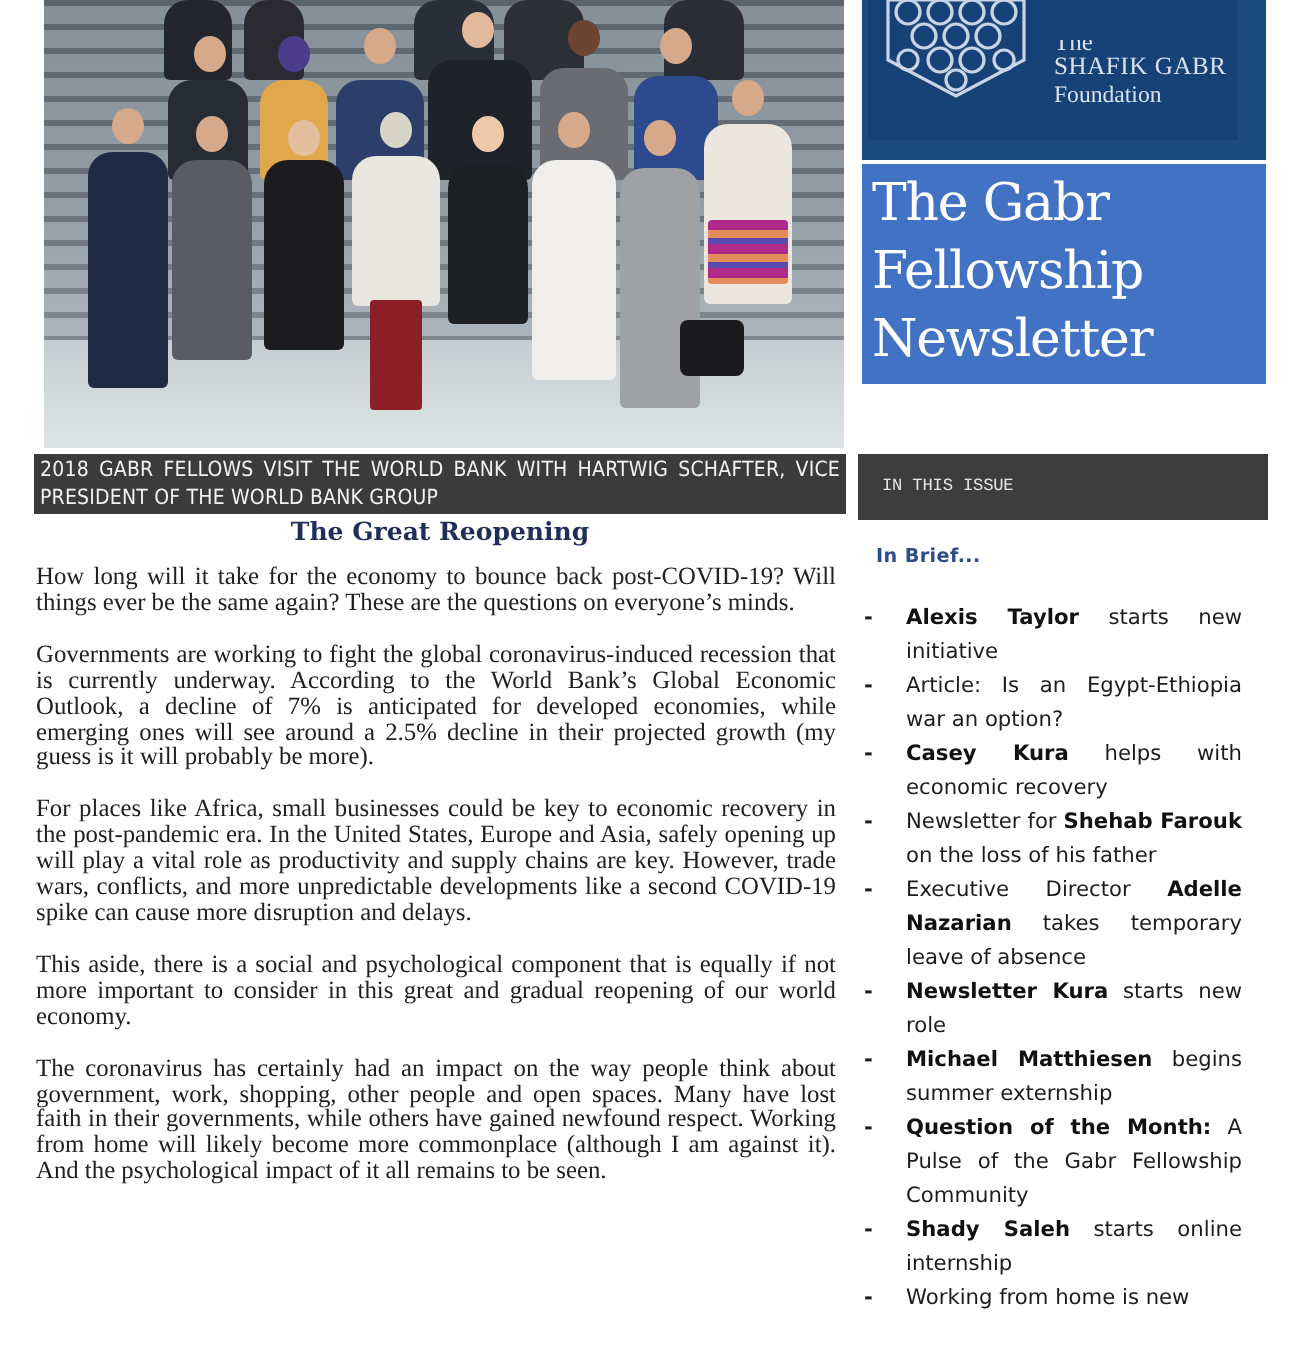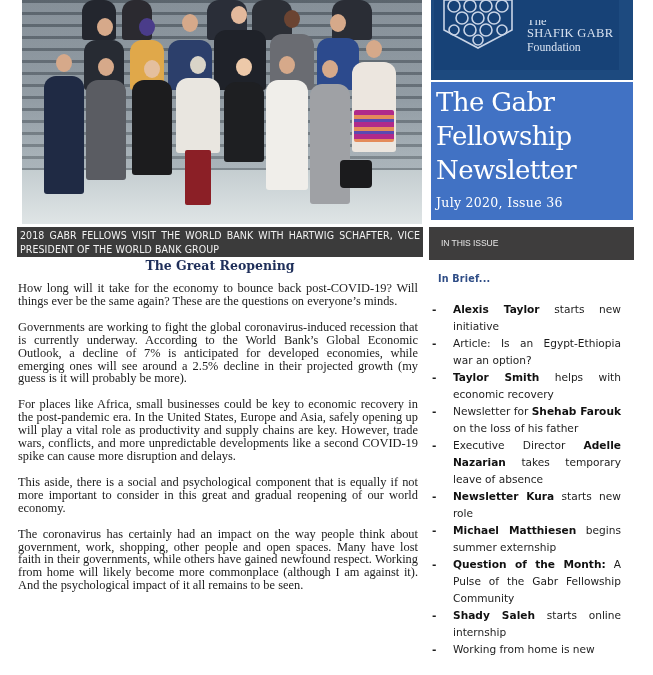--- a/index.html
+++ b/index.html
@@ -54,35 +54,35 @@
     }
     .logo-mark { position: absolute; left: 6px; top: 0; width: 76px; height: 50px; }
     .logo-text {
       position: absolute; left: 93px; top: 20px; color: #d8e2f0;
       font-family: "Liberation Serif", "DejaVu Serif", serif; font-size: 12.5px; line-height: 14px;
     }
     .logo-text .line1 { letter-spacing: 0.3px; }
     .logo-text .line2 { font-size: 11.8px; }
 
     .title-box {
-      position: absolute; left: 431px; top: 82px; width: 202px; height: 138px;
+      position: absolute; left: 431px; top: 82px; width: 202px; height: 110px;
       background: #4172c4; color: #ffffff; padding: 3px 5px 0 5px;
     }
     .title-box .title {
       font-family: "DejaVu Serif", serif; font-size: 26px; line-height: 34px;
       letter-spacing: -0.6px; font-weight: normal;
     }
     .title-box .issue {
       margin-top: 8px; font-family: "DejaVu Serif", serif; font-size: 12.5px; letter-spacing: 0.3px;
     }
 
     .in-this-issue {
       position: absolute; left: 429px; top: 227px; width: 205px; height: 33px;
       background: #3e3d3d; color: #e6e6e6;
-      font-family: Liberation Sans, sans-serif; font-size: 8.6px; line-height: 33px;
+      font-family: Liberation Mono, monospace; font-size: 8.6px; line-height: 33px;
       padding-left: 12px; letter-spacing: -0.1px;
     }
 
     .in-brief {
       position: absolute; left: 438px; top: 273px;
       font-family: "DejaVu Sans", sans-serif; font-size: 9.6px; color: #2f4d86; font-weight: bold;
       letter-spacing: 0.2px;
     }
     .brief-list {
       position: absolute; left: 432px; top: 301px; width: 189px; list-style: none;
@@ -187,21 +187,21 @@
   <div class="issue">July 2020, Issue 36</div>
 </div>
 
 <div class="in-this-issue">IN THIS ISSUE</div>
 
 <div class="in-brief">In Brief...</div>
 
 <ul class="brief-list">
   <li><span class="dash">-</span><span></span><b>Alexis Taylor</b><span> starts new initiative</span></li>
   <li><span class="dash">-</span><span>Article: Is an Egypt-Ethiopia war an option?</span><b></b><span></span></li>
-  <li><span class="dash">-</span><span></span><b>Taylor Smith</b><span> helps with economic recovery</span></li>
+  <li><span class="dash">-</span><span></span><b>Casey Kura</b><span> helps with economic recovery</span></li>
   <li><span class="dash">-</span><span>Newsletter for </span><b>Shehab Farouk</b><span> on the loss of his father</span></li>
   <li><span class="dash">-</span><span>Executive Director </span><b>Adelle Nazarian</b><span> takes temporary leave of absence</span></li>
   <li><span class="dash">-</span><span></span><b>Newsletter Kura</b><span> starts new role</span></li>
   <li><span class="dash">-</span><span></span><b>Michael Matthiesen</b><span> begins summer externship</span></li>
   <li><span class="dash">-</span><span></span><b>Question of the Month:</b><span> A Pulse of the Gabr Fellowship Community</span></li>
   <li><span class="dash">-</span><span></span><b>Shady Saleh</b><span> starts online internship</span></li>
   <li><span class="dash">-</span><span>Working from home is new</span><b></b><span></span></li>
 </ul>
 
 </body></html>

